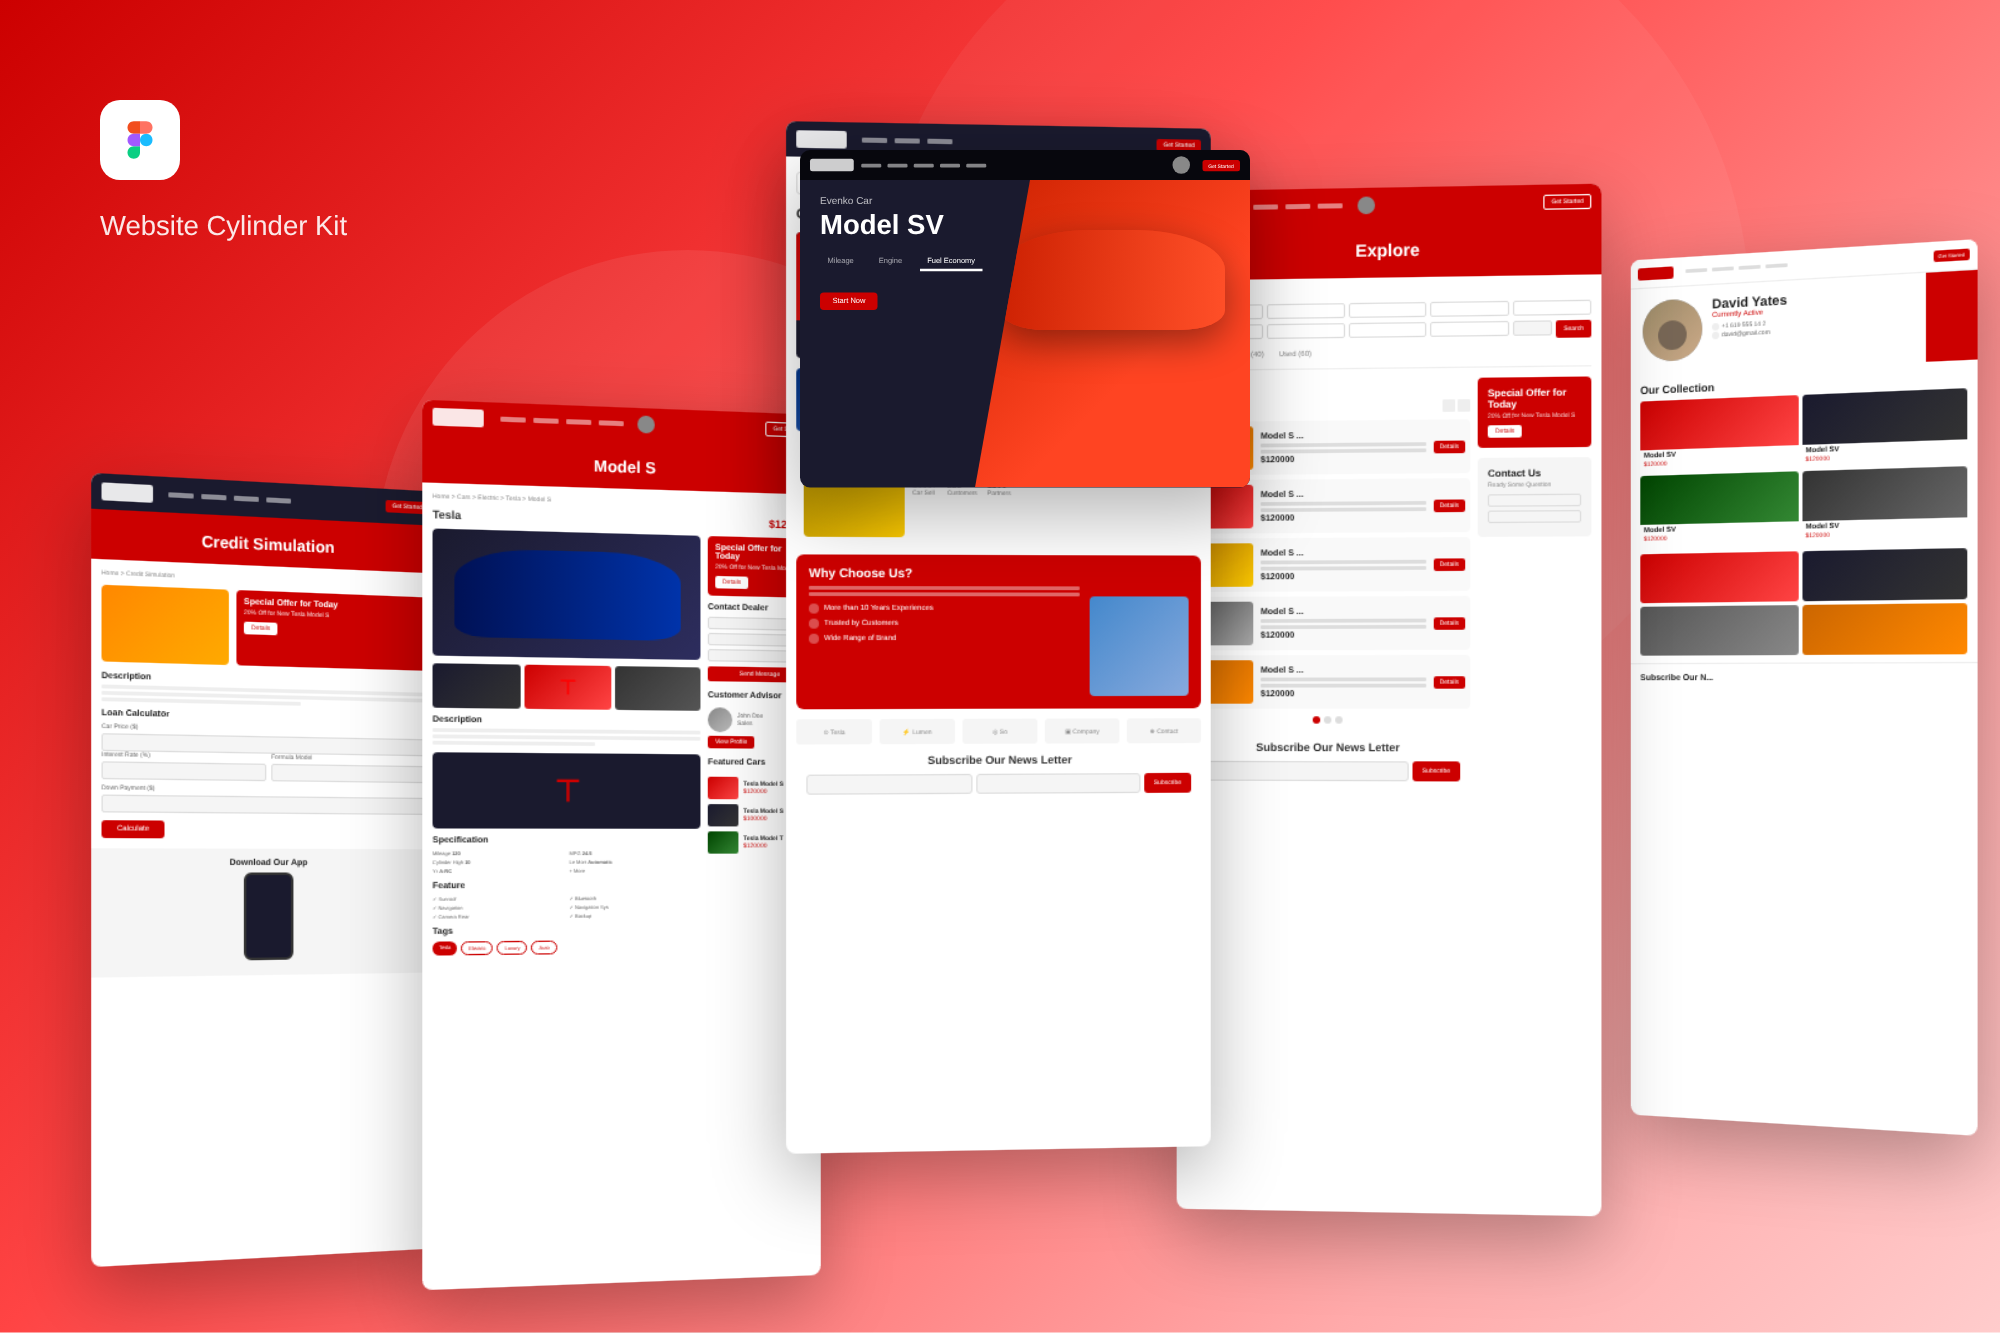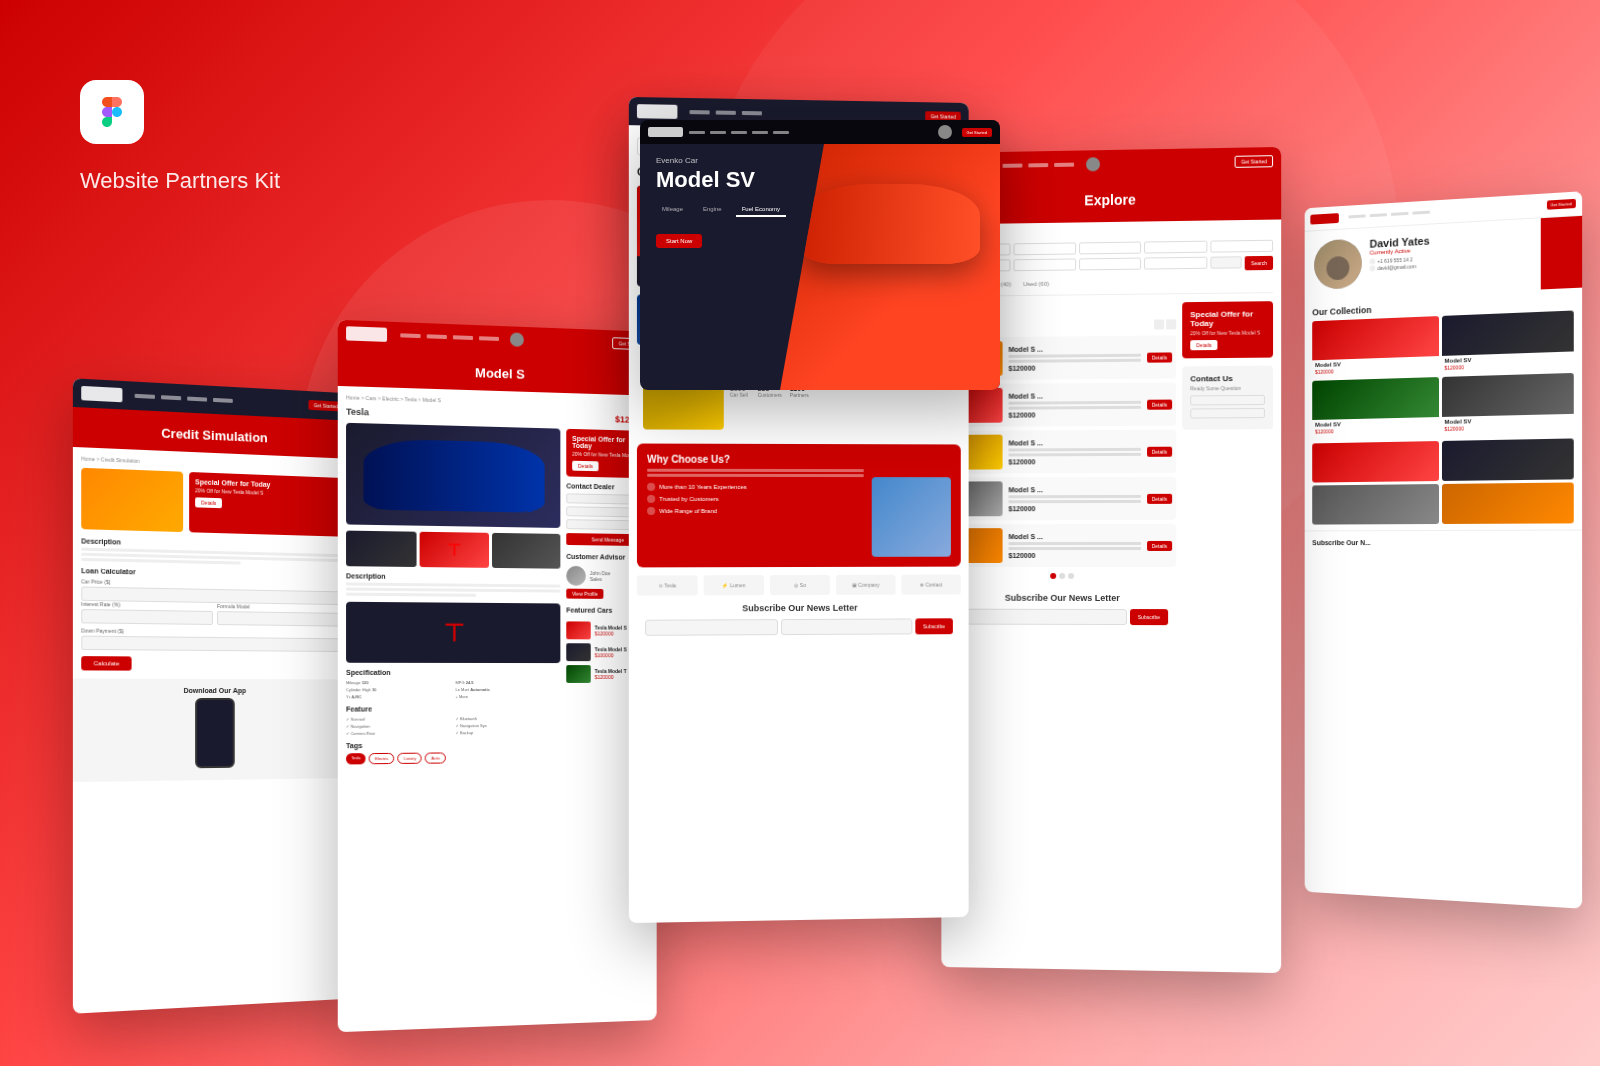--- a/index.html
+++ b/index.html
@@ -724,21 +724,21 @@
 <div class="hero-text">
   <div class="figma-icon">
     <svg viewBox="0 0 40 40" fill="none" xmlns="http://www.w3.org/2000/svg">
       <path d="M20 20C20 17.24 22.24 15 25 15C27.76 15 30 17.24 30 20C30 22.76 27.76 25 25 25C22.24 25 20 22.76 20 20Z" fill="#1ABCFE"></path>
       <path d="M10 30C10 27.24 12.24 25 15 25H20V30C20 32.76 17.76 35 15 35C12.24 35 10 32.76 10 30Z" fill="#0ACF83"></path>
       <path d="M20 5V15H25C27.76 15 30 12.76 30 10C30 7.24 27.76 5 25 5H20Z" fill="#FF7262"></path>
       <path d="M10 10C10 7.24 12.24 5 15 5H20V15H15C12.24 15 10 12.76 10 10Z" fill="#F24E1E"></path>
       <path d="M10 20C10 17.24 12.24 15 15 15H20V25H15C12.24 25 10 22.76 10 20Z" fill="#A259FF"></path>
     </svg>
   </div>
-  <div class="hero-subtitle">Website Partners Kit</div>
+  <div class="hero-subtitle">Website Cylinder Kit</div>
 </div>
 
 <div class="screens-container">
 
   <div class="screen screen-model-sv">
     <div class="sv-nav">
       <div class="sv-logo"></div>
       <div class="sv-nav-links">
         <div class="sv-nav-link"></div>
         <div class="sv-nav-link"></div>

